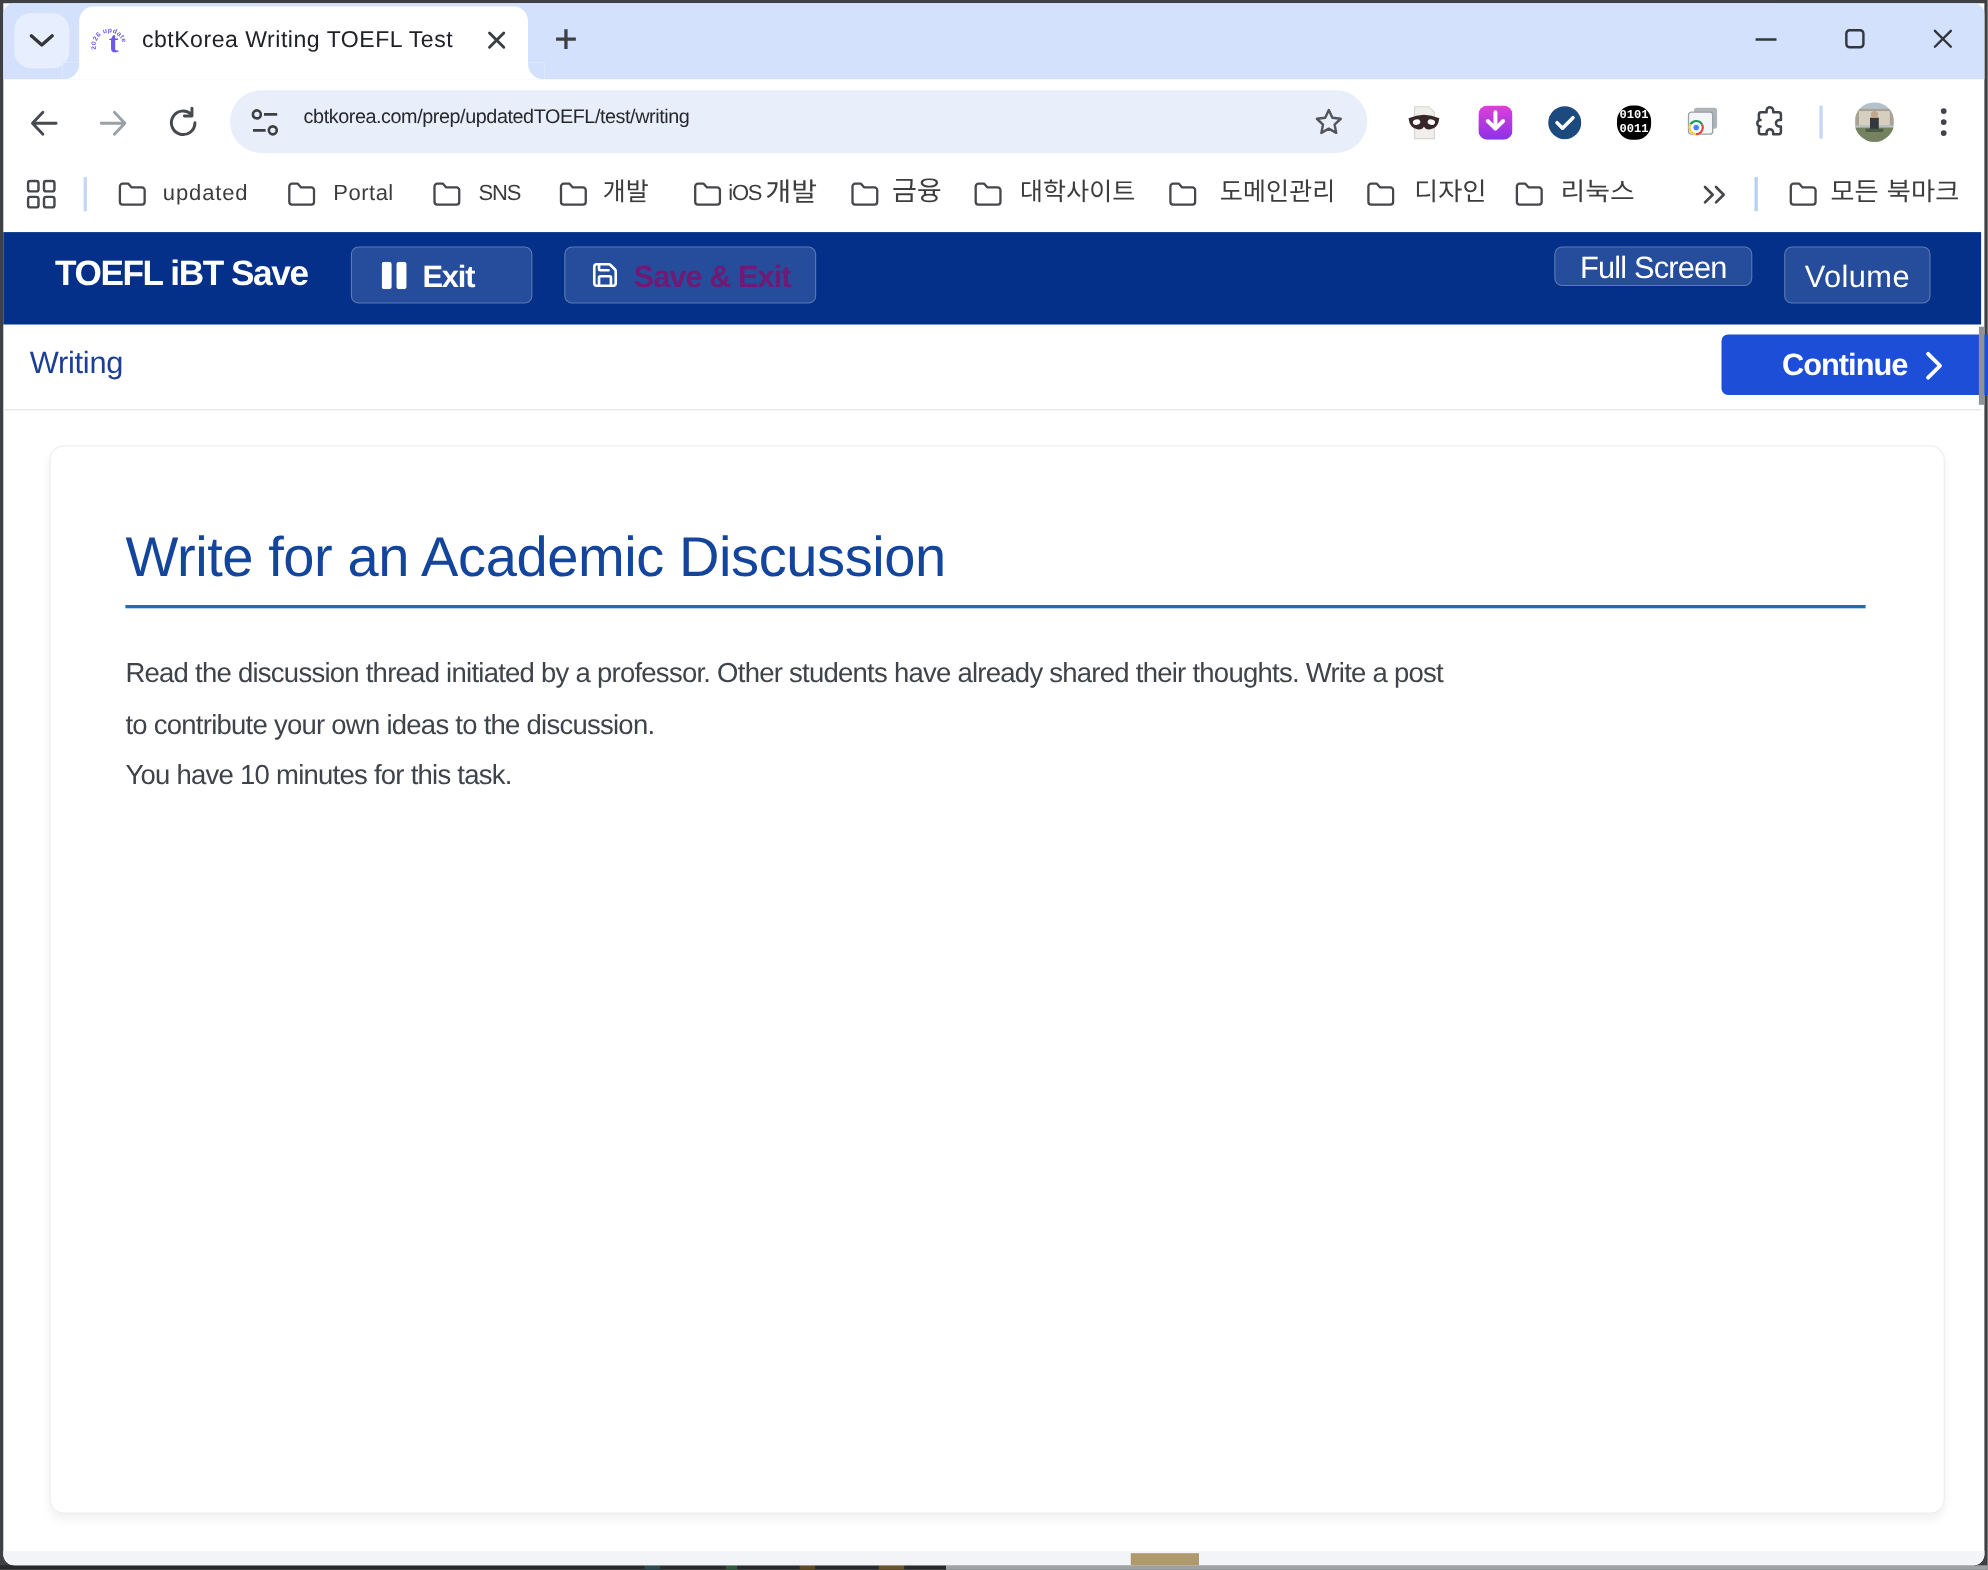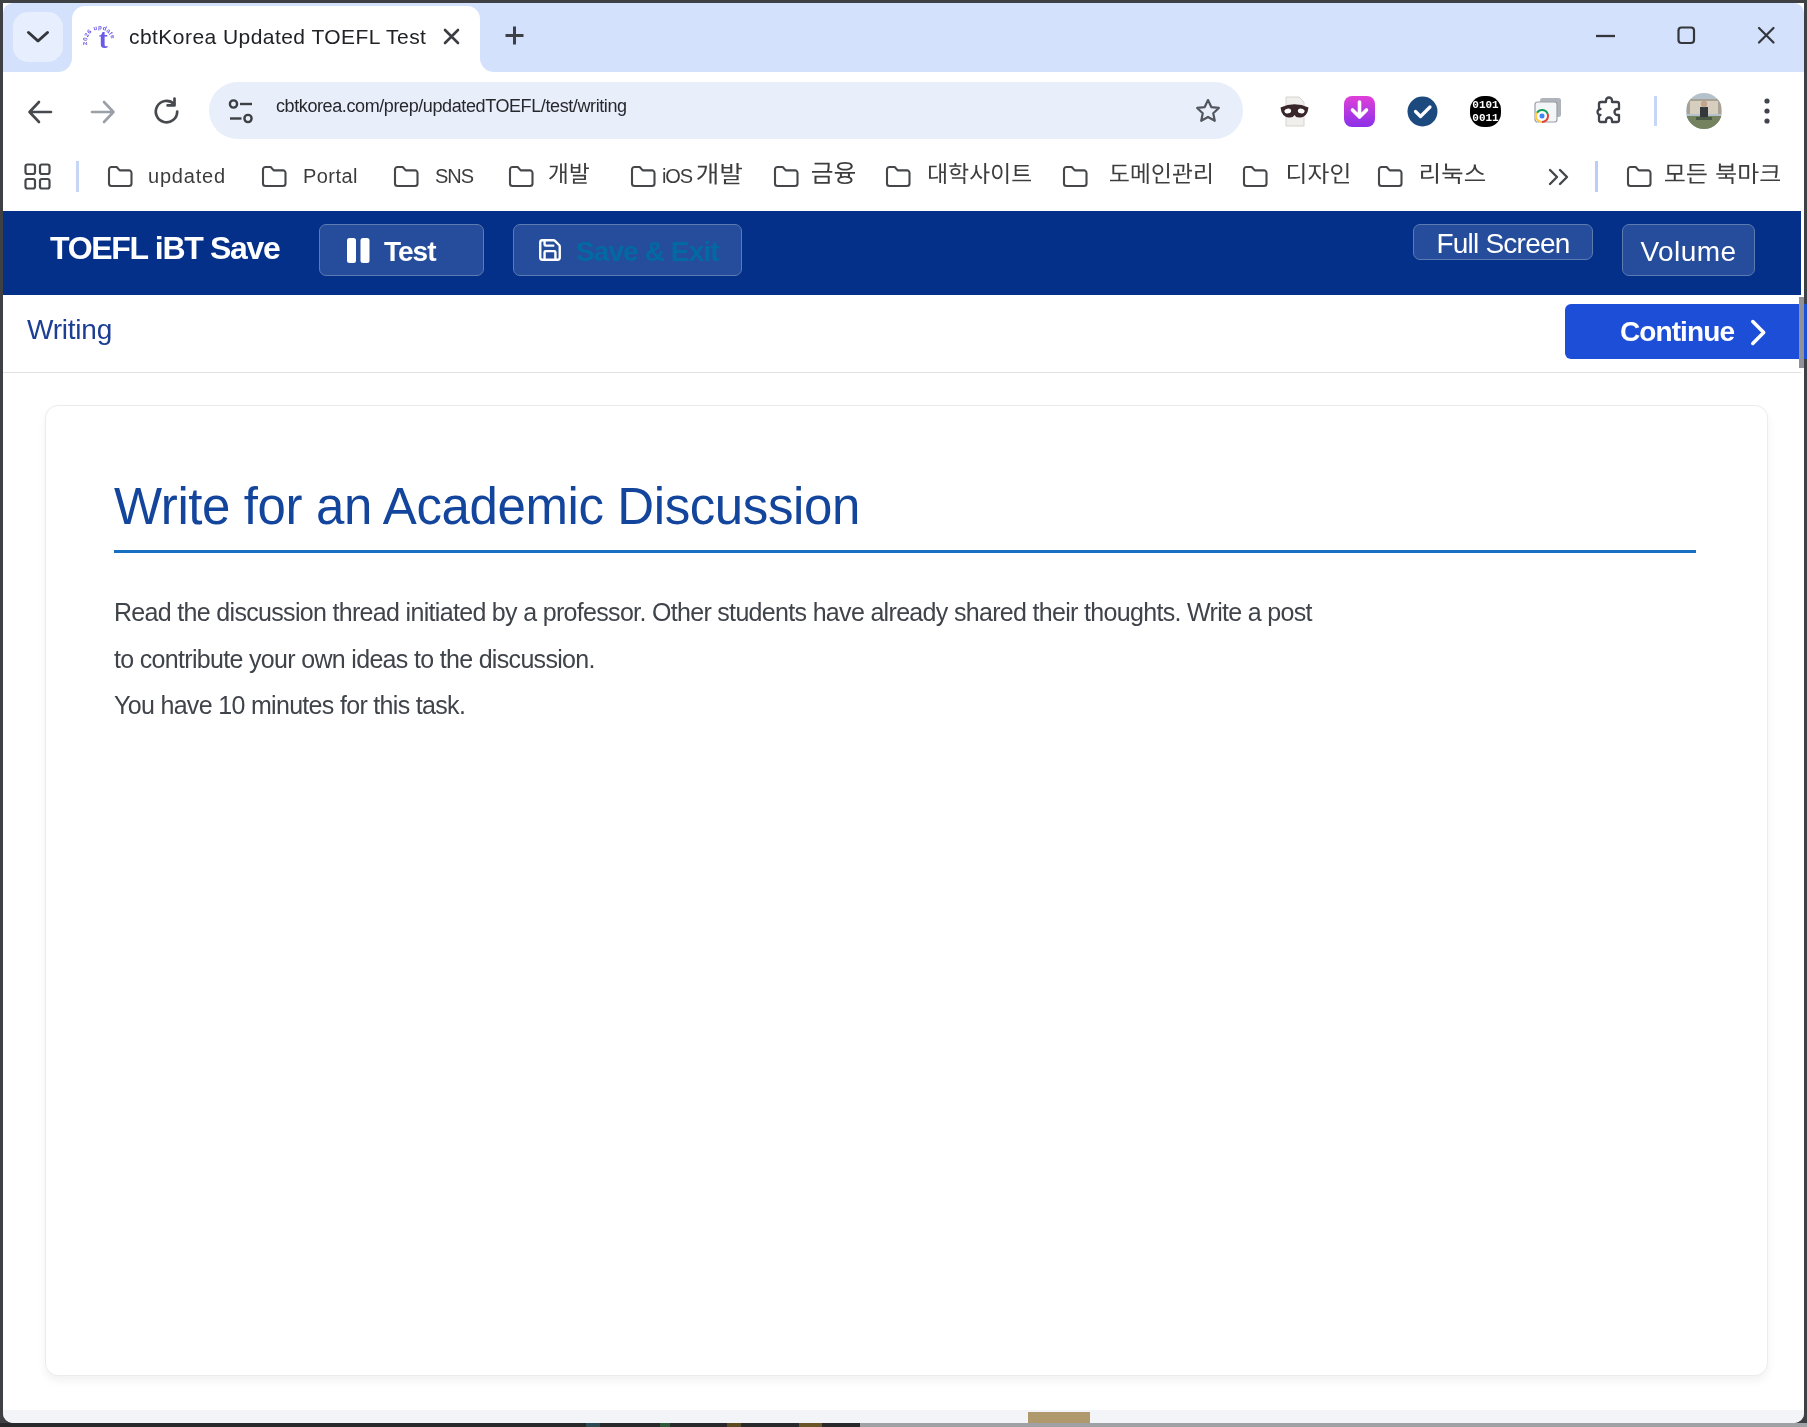--- a/index.html
+++ b/index.html
@@ -37,21 +37,21 @@
 <div class="abs" style="left:480px;top:57px;width:15px;height:15px;background:#fff;"></div>
 <div class="abs" style="left:480px;top:57px;width:15px;height:15px;background:#d4e1fc;border-radius:0 0 0 14px;"></div>
 
 <svg class="abs" style="left:83px;top:21px" width="32" height="32" viewBox="0 0 32 32">
   <defs>
       <path id="arc" d="M 4.5 24 A 12 12 0 1 1 28.3 17.5"></path>
     </defs>
   <text font-family="Liberation Sans" font-size="6.1" fill="#6a59e8" font-weight="bold" letter-spacing=".35"><textPath href="#arc" startOffset="0">2026 updated ibt</textPath></text>
   <text x="15.8" y="26.6" font-family="Liberation Serif" font-weight="bold" font-size="27" fill="#6a59e8">t</text>
 </svg>
-<div class="abs" style="left:129px;top:25px;width:300px;font-size:21px;letter-spacing:0.45px;color:#202226;white-space:nowrap;">cbtKorea Updated TOEFL Test</div>
+<div class="abs" style="left:129px;top:25px;width:300px;font-size:21px;letter-spacing:0.45px;color:#202226;white-space:nowrap;">cbtKorea Writing TOEFL Test</div>
 <svg class="abs" style="left:443px;top:28px" width="17" height="17" viewBox="0 0 17 17">
     <path d="M2 2 L15 15 M15 2 L2 15" stroke="#3a3d42" stroke-width="2.6" stroke-linecap="round"></path>
   </svg>
 <svg class="abs" style="left:505px;top:26px" width="19" height="19" viewBox="0 0 19 19">
     <path d="M9.5 0.5 V18.5 M0.5 9.5 H18.5" stroke="#3c3f44" stroke-width="3"></path>
   </svg>
 
 <svg class="abs" style="left:1595px;top:33px" width="21" height="6" viewBox="0 0 21 6">
     <path d="M1 3 H20" stroke="#33363b" stroke-width="2.3"></path>
   </svg>
@@ -336,30 +336,30 @@
 
 <div class="abs" style="left:3px;top:211px;width:1798px;height:84px;background:#04308a;"></div>
 <div class="abs" style="left:50px;top:206px;height:84px;display:flex;align-items:center;color:#fff;font-weight:bold;font-size:32px;letter-spacing:-1.3px;">TOEFL iBT Save</div>
 <div class="abs" style="left:319px;top:224px;width:165px;height:52px;background:#254d9b;border:1.5px solid #5c7bb0;border-radius:7px;"></div>
 <svg class="abs" style="left:347px;top:238px" width="23" height="25" viewBox="0 0 23 25">
     <g fill="#fff">
       <rect x="0" y="0" width="9" height="25" rx="2.5"></rect>
       <rect x="13.5" y="0" width="9" height="25" rx="2.5"></rect>
     </g>
   </svg>
-<div class="abs" style="left:384px;top:226px;height:52px;display:flex;align-items:center;color:#fff;font-weight:bold;font-size:28px;letter-spacing:-1px;">Test</div>
+<div class="abs" style="left:384px;top:226px;height:52px;display:flex;align-items:center;color:#fff;font-weight:bold;font-size:28px;letter-spacing:-1px;">Exit</div>
 <div class="abs" style="left:513px;top:224px;width:229px;height:52px;background:#254d9b;border:1.5px solid #5c7bb0;border-radius:7px;"></div>
 <svg class="abs" style="left:537px;top:237px" width="26" height="26" viewBox="0 0 24 24">
     <g fill="none" stroke="#fff" stroke-width="2.2" stroke-linejoin="round" stroke-linecap="round">
       <path d="M15.2 3 a2 2 0 0 1 1.4 .6 l3.8 3.8 a2 2 0 0 1 .6 1.4 V19 a2 2 0 0 1 -2 2 H5 a2 2 0 0 1 -2 -2 V5 a2 2 0 0 1 2 -2 z"></path>
       <path d="M17 21 v-7 a1 1 0 0 0 -1 -1 H8 a1 1 0 0 0 -1 1 v7"></path>
       <path d="M7 3 v4 a1 1 0 0 0 1 1 h7"></path>
     </g>
   </svg>
-<div class="abs" style="left:576px;top:226px;height:52px;display:flex;align-items:center;color:#0369a1;font-weight:bold;font-size:28px;letter-spacing:-0.9px;">Save &amp; Exit</div>
+<div class="abs" style="left:576px;top:226px;height:52px;display:flex;align-items:center;color:#701a75;font-weight:bold;font-size:28px;letter-spacing:-0.9px;">Save &amp; Exit</div>
 <div class="abs" style="left:1413px;top:224px;width:180px;height:36px;background:#254d9b;border:1.5px solid #5c7bb0;border-radius:7px;color:#fff;font-size:28px;letter-spacing:-0.78px;display:flex;align-items:center;justify-content:center;padding-top:4px;">Full Screen</div>
 <div class="abs" style="left:1622px;top:224px;width:133px;height:52px;background:#254d9b;border:1.5px solid #5c7bb0;border-radius:7px;color:#fff;font-size:28px;letter-spacing:0.4px;display:flex;align-items:center;justify-content:center;padding-top:4px;">Volume</div>
 
 <div class="abs" style="left:27px;top:314px;font-size:28px;letter-spacing:-0.23px;color:#1c3e94;">Writing</div>
 <div class="abs" style="left:1565px;top:304px;width:257px;height:55px;background:#1d4ed8;border-radius:6px;display:flex;align-items:center;justify-content:center;color:#fff;font-weight:bold;font-size:28px;letter-spacing:-0.9px;">Continue<svg width="17" height="27" viewBox="0 0 16 26" style="margin-top:2px;margin-left:16px">
       <path d="M2.5 2.5 L13 13 L2.5 23.5" fill="none" stroke="#fff" stroke-width="3.4" stroke-linecap="round" stroke-linejoin="round"></path>
     </svg></div>
 <div class="abs" style="left:3px;top:371.5px;width:1798px;height:1.5px;background:#e2e2e2;"></div>
 
 <div class="abs" style="left:1799px;top:297px;width:5px;height:71px;background:#8f9399;"></div>

